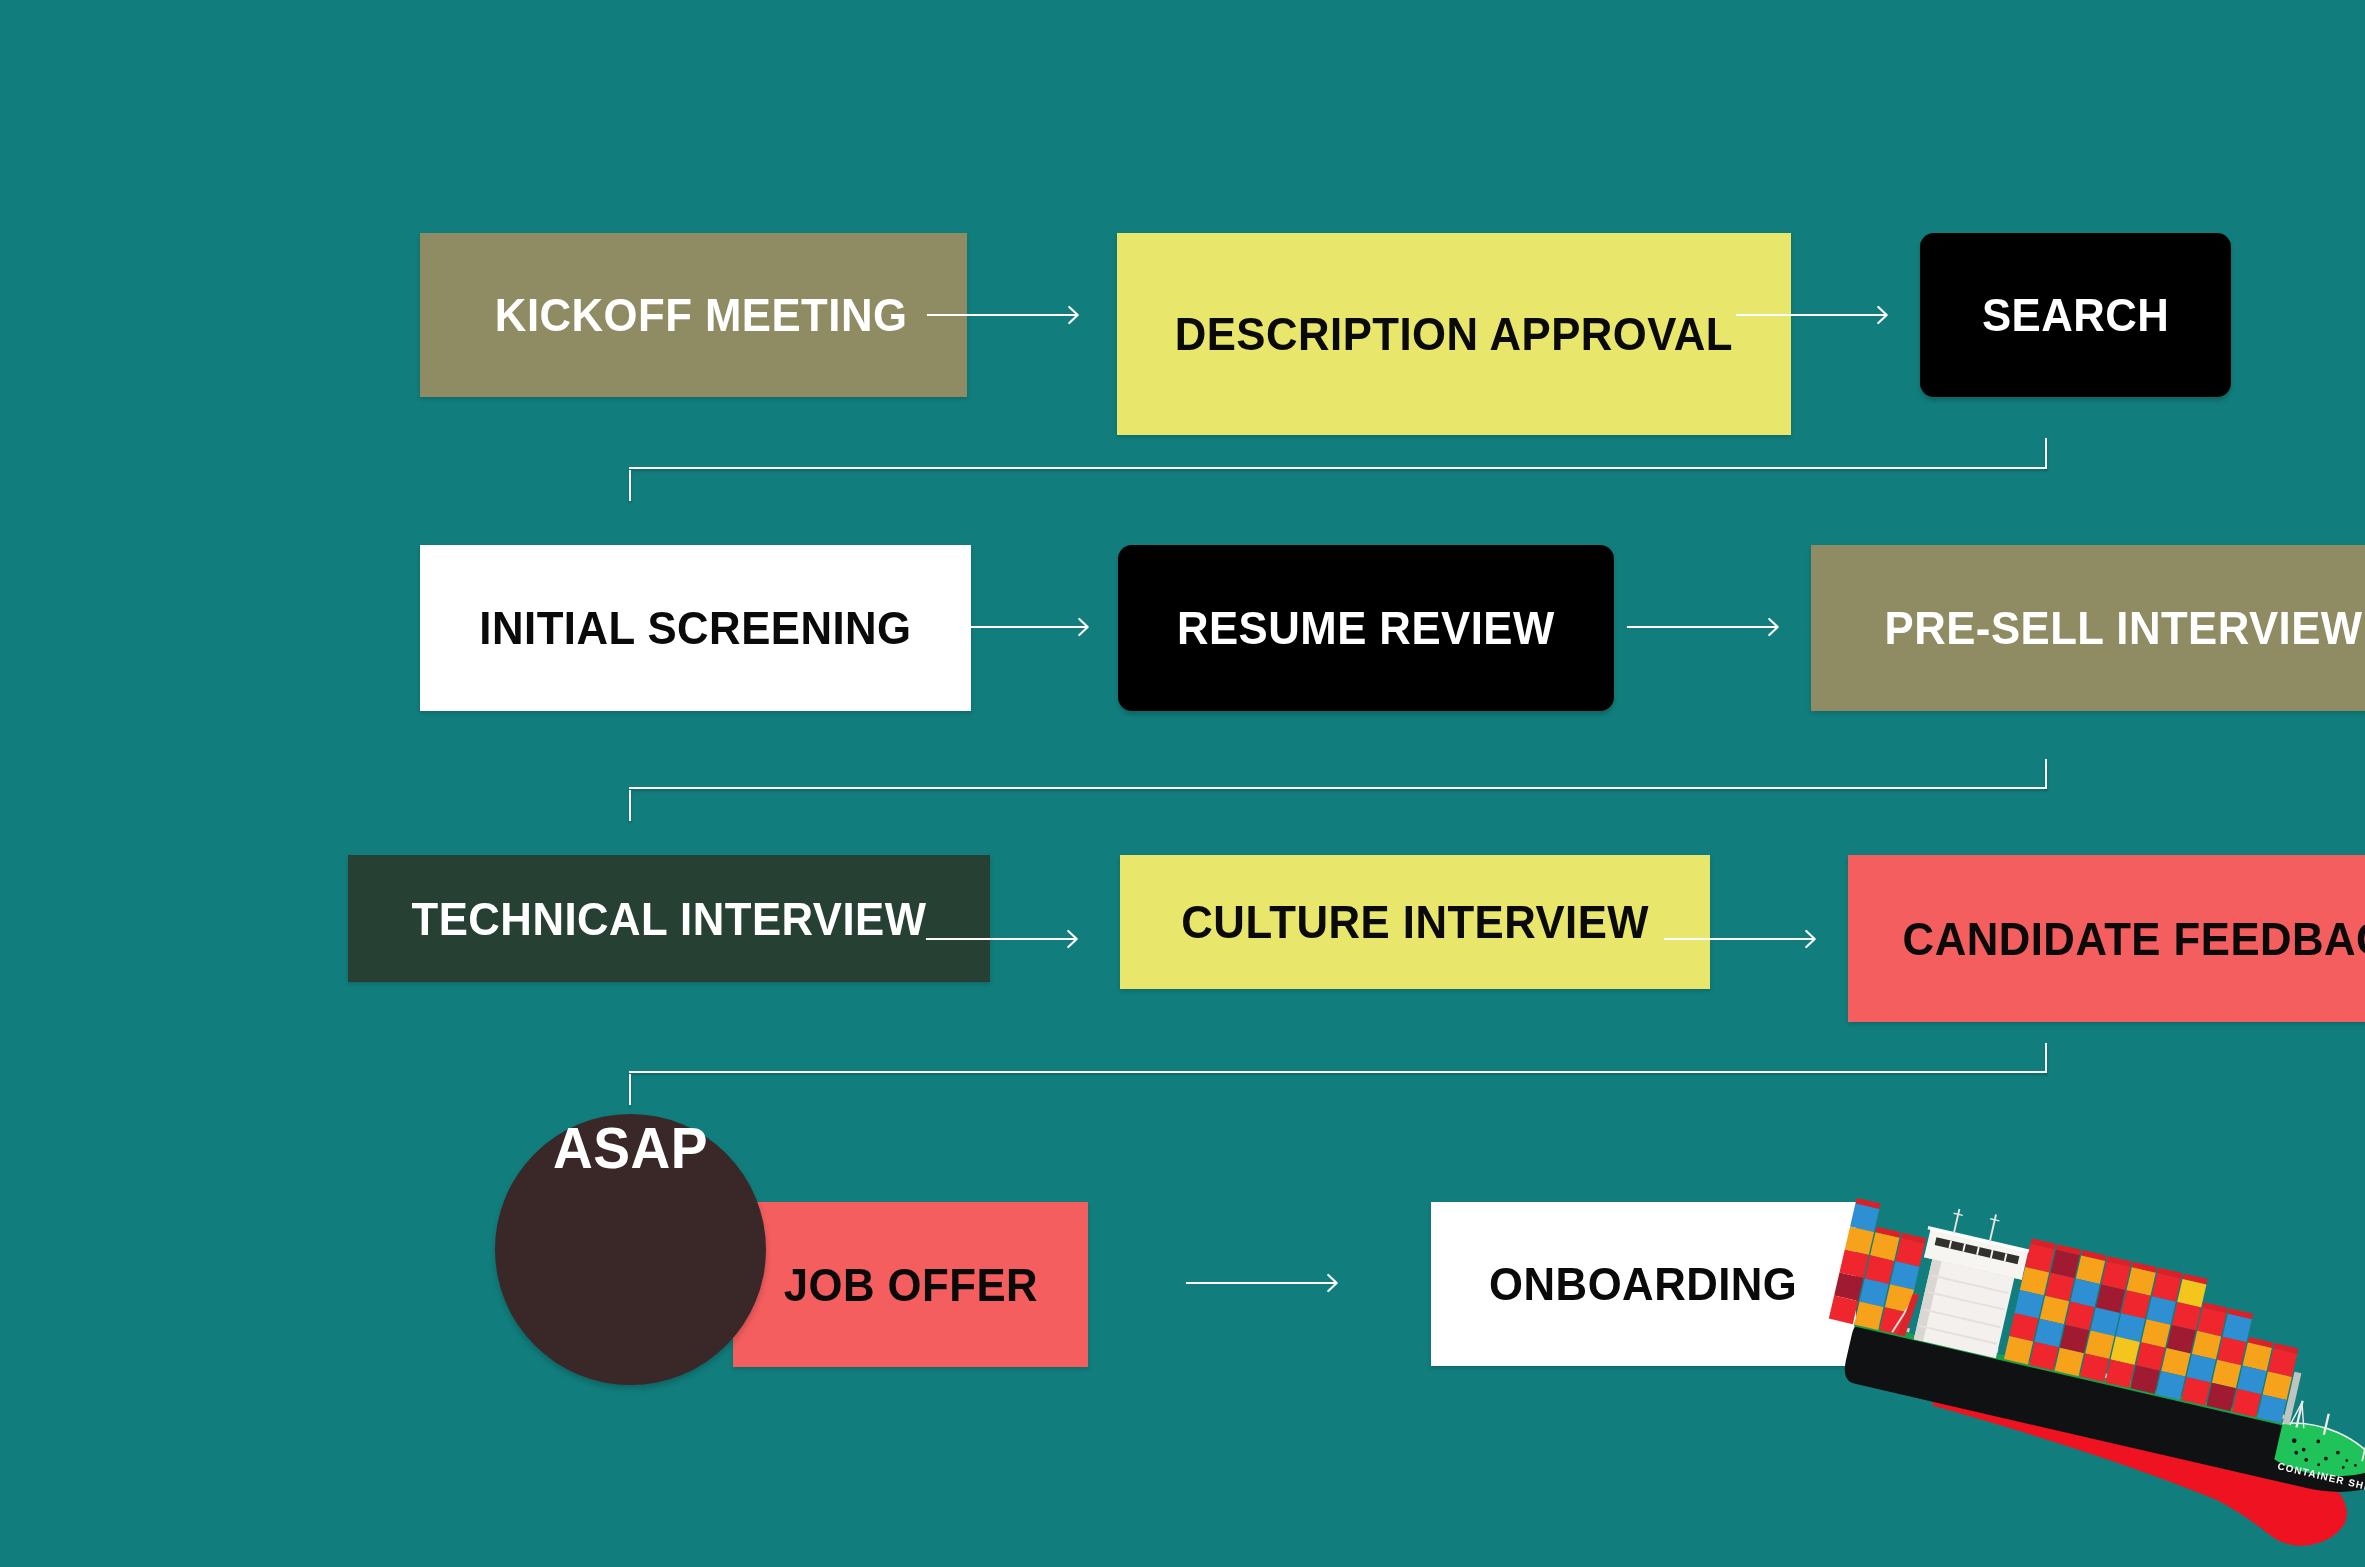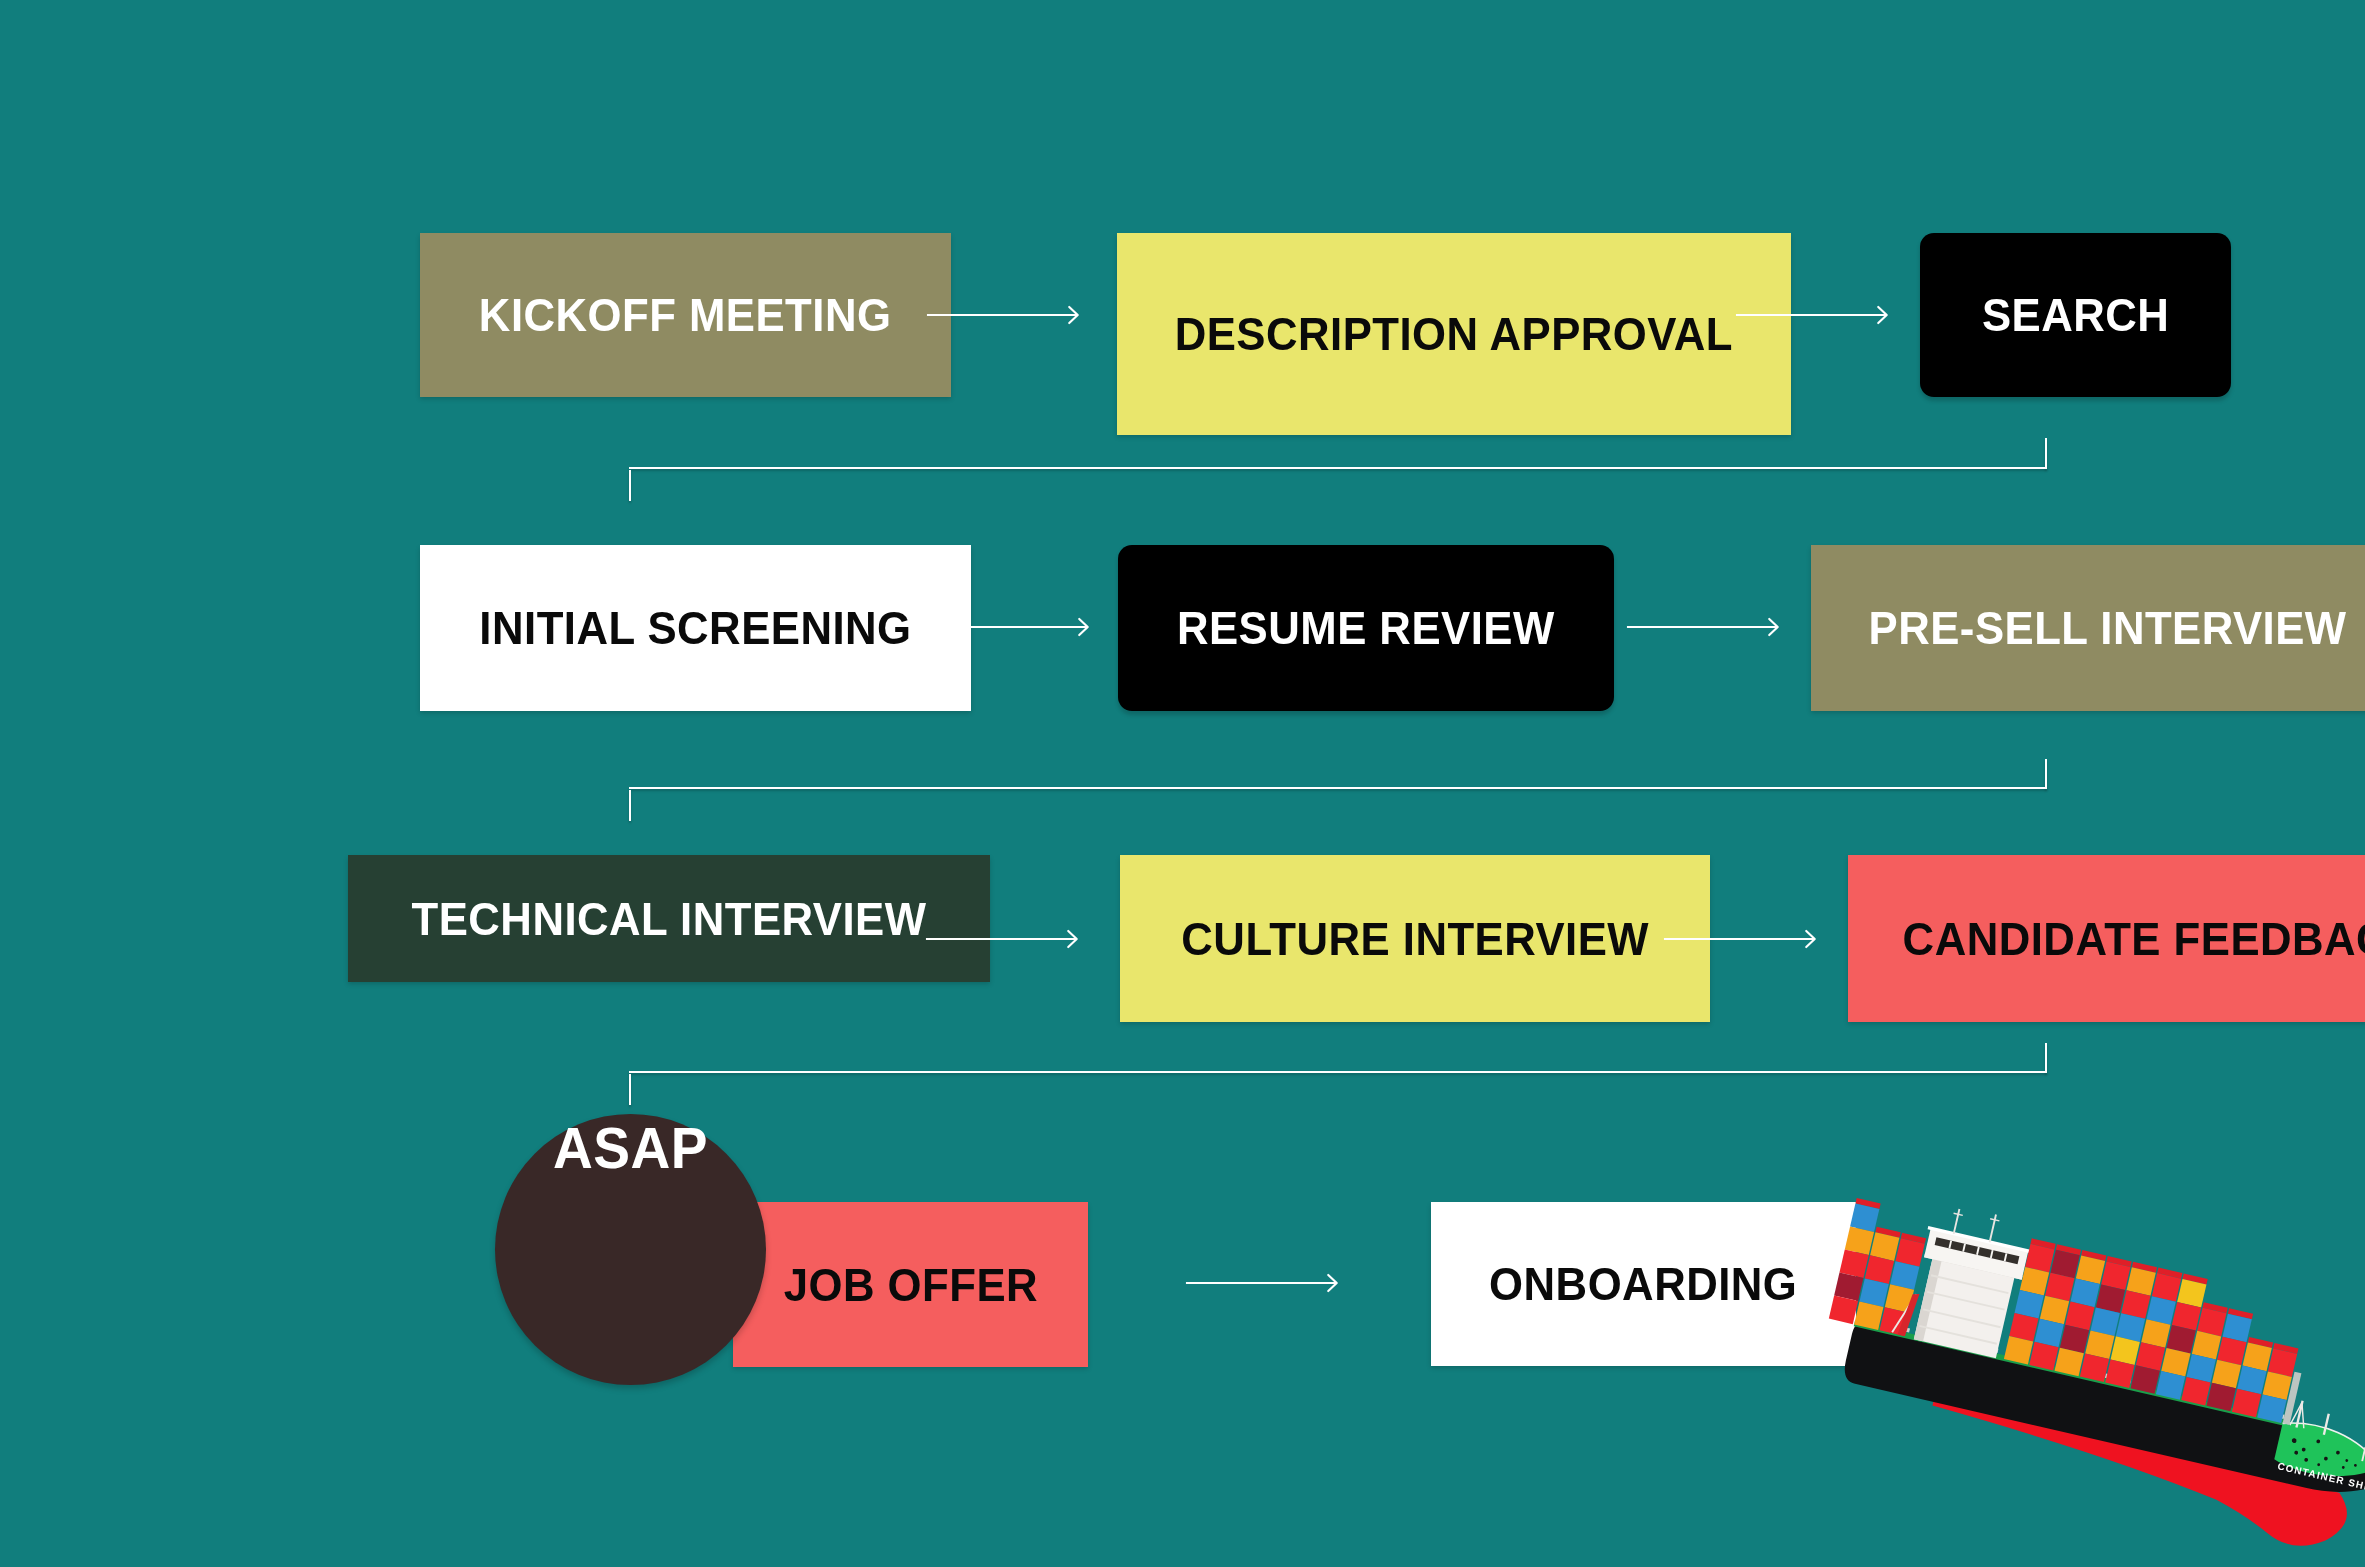--- a/index.html
+++ b/index.html
@@ -17,21 +17,21 @@
     box-shadow:0 3.3px 4.7px rgba(0,0,0,0.18);
     z-index:1;
   }
   .lbl{
     font-weight:bold;
     font-size:46px;
     letter-spacing:0.5px;
     white-space:nowrap;
     transform:scaleX(0.95);
   }
-  .bg-olive{background:#8f8b62;}
+  .bg-olive{background:#8f8b62;padding-left:16px;}
   .bg-yellow{background:#e9e66c;}
   .bg-black{background:#000000;border-radius:14px;}
   .bg-white{background:#ffffff;}
   .bg-darkgreen{background:#264033;}
   .bg-coral{background:#f55e5e;}
   .t-white{color:#ffffff;}
   .t-black{color:#0a0a0a;}
   .line{
     position:absolute;
     background:#ffffff;
@@ -72,21 +72,21 @@
   <div class="node bg-black" style="left:1118px;top:545px;width:496px;height:166px">
     <span class="lbl t-white">RESUME REVIEW</span>
   </div>
   <div class="node bg-olive" style="left:1811px;top:545px;width:594px;height:166px">
     <span class="lbl t-white">PRE-SELL INTERVIEW</span>
   </div>
 
   <div class="node bg-darkgreen" style="left:348px;top:855px;width:642px;height:127px">
     <span class="lbl t-white">TECHNICAL INTERVIEW</span>
   </div>
-  <div class="node bg-yellow" style="left:1120px;top:855px;width:590px;height:167px">
+  <div class="node bg-yellow" style="left:1120px;top:855px;width:590px;height:134px">
     <span class="lbl t-black">CULTURE INTERVIEW</span>
   </div>
   <div class="node bg-coral" style="left:1848px;top:855px;width:626px;height:167px">
     <span class="lbl t-black">CANDIDATE FEEDBACK</span>
   </div>
 
   <div class="node bg-coral" style="left:733px;top:1202px;width:355px;height:165px">
     <span class="lbl t-black">JOB OFFER</span>
   </div>
   <div class="badge-circle">

